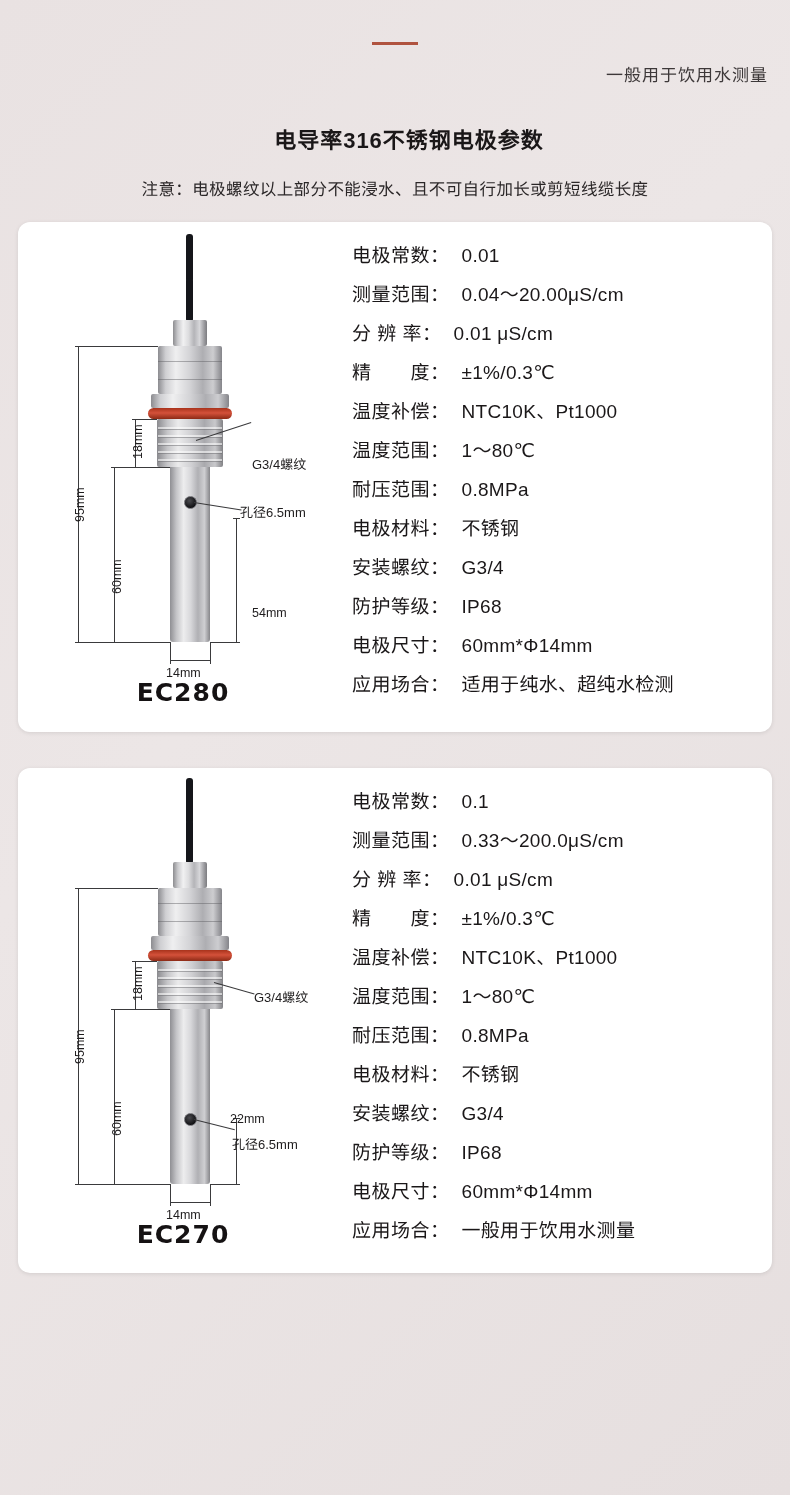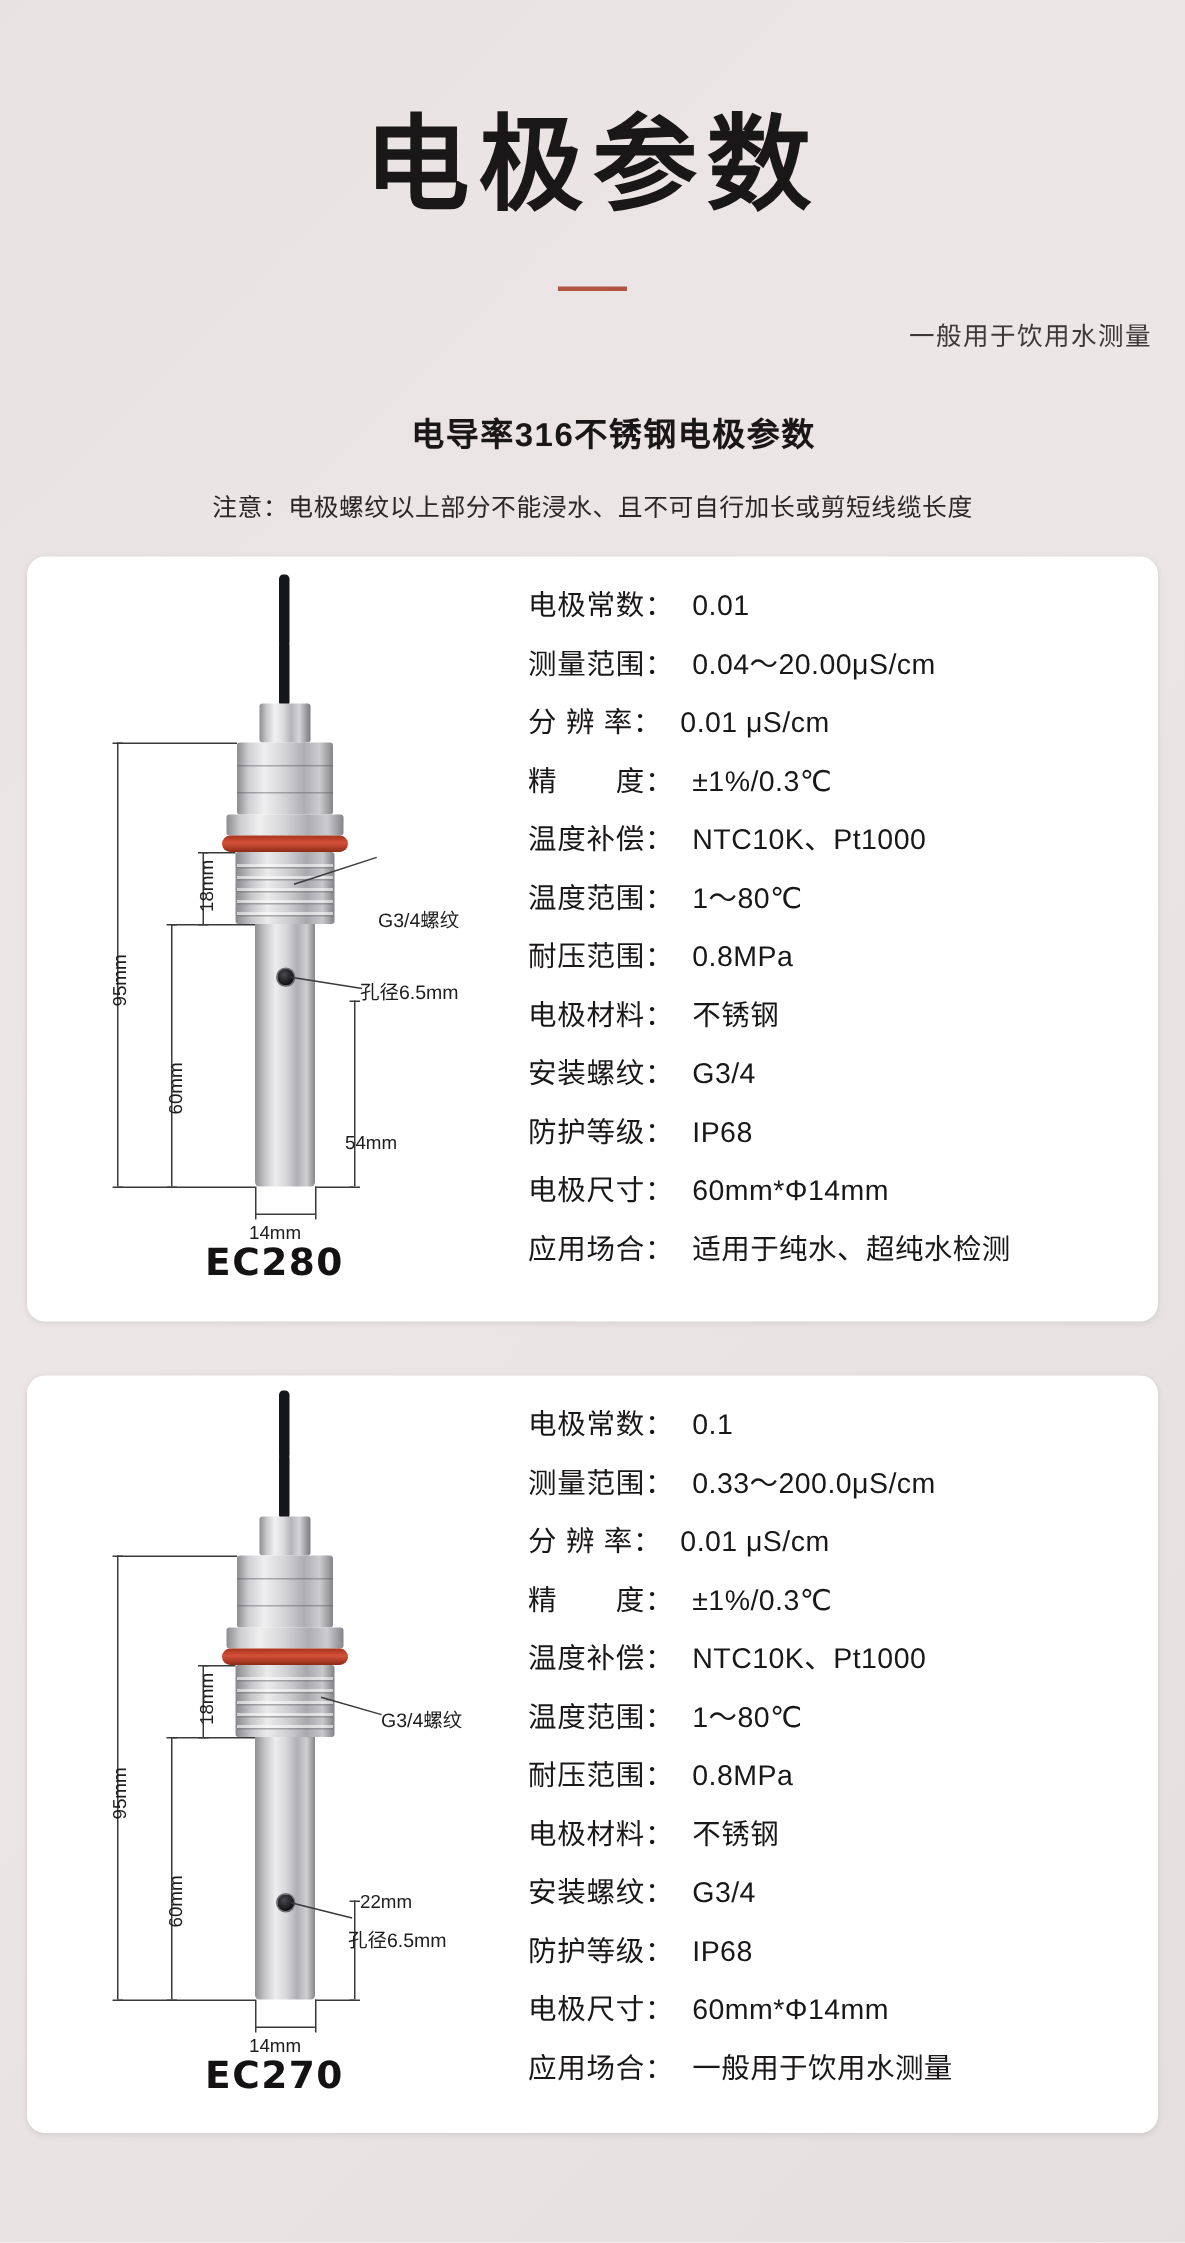--- a/index.html
+++ b/index.html
@@ -190,21 +190,20 @@
     position: absolute;
     background: #3a3a3c;
     width: 7px;
     height: 1px;
   }
 </style>
 </head>
 <body>
 
 <div>
-  <div class="page-title">电极参数</div>
   <div class="title-rule"></div>
   <div class="subtitle-right">一般用于饮用水测量</div>
   <div class="section-title">电导率316不锈钢电极参数</div>
   <div class="notice">注意：电极螺纹以上部分不能浸水、且不可自行加长或剪短线缆长度</div>
 </div>
 
 <div class="card" style="height:510px;">
 
   <div class="card-fig">
 
@@ -248,21 +247,21 @@
     <div class="dim-line dim-v" style="left:117px; top:197px; height:48px;"></div>
     <div class="tick" style="left:114px; top:197px;"></div>
     <div class="tick" style="left:114px; top:245px;"></div>
     <div class="dim-line dim-h" style="left:117px; top:197px; width:22px;"></div>
     <div class="dim-text vert" style="left:113px; top:237px;">18mm</div>
 
     <div class="dim-line dim-v" style="left:218px; top:296px; height:124px;"></div>
     <div class="tick" style="left:215px; top:296px;"></div>
     <div class="tick" style="left:215px; top:420px;"></div>
     <div class="dim-line dim-h" style="left:192px; top:420px; width:26px;"></div>
-    <div class="dim-text" style="left:212px; top:384px;text-align:right;">54mm</div>
+    <div class="dim-text" style="left:234px; top:384px;text-align:right;">54mm</div>
 
     <div class="dim-line dim-h" style="left:152px; top:438px; width:40px;"></div>
     <div class="dim-line dim-v" style="left:152px; top:420px; height:22px;"></div>
     <div class="dim-line dim-v" style="left:192px; top:420px; height:22px;"></div>
     <div class="dim-text" style="left:148px; top:444px;">14mm</div>
 
     <div class="lead" style="left:178px; top:218px; width:58px; transform:rotate(-18deg);"></div>
     <div class="dim-text" style="left:234px; top:232px; font-size:13px;">G3/4螺纹</div>
 
     <div class="lead" style="left:176px; top:280px; width:48px; transform:rotate(9deg);"></div>
@@ -361,21 +360,21 @@
     <div class="dim-line dim-v" style="left:117px; top:193px; height:48px;"></div>
     <div class="tick" style="left:114px; top:193px;"></div>
     <div class="tick" style="left:114px; top:241px;"></div>
     <div class="dim-line dim-h" style="left:117px; top:193px; width:22px;"></div>
     <div class="dim-text vert" style="left:113px; top:233px;">18mm</div>
 
     <div class="dim-line dim-v" style="left:218px; top:350px; height:66px;"></div>
     <div class="tick" style="left:215px; top:350px;"></div>
     <div class="tick" style="left:215px; top:416px;"></div>
     <div class="dim-line dim-h" style="left:192px; top:416px; width:26px;"></div>
-    <div class="dim-text" style="left:222px; top:344px;text-align:right;">22mm</div>
+    <div class="dim-text" style="left:212px; top:344px;text-align:right;">22mm</div>
 
     <div class="dim-line dim-h" style="left:152px; top:434px; width:40px;"></div>
     <div class="dim-line dim-v" style="left:152px; top:416px; height:22px;"></div>
     <div class="dim-line dim-v" style="left:192px; top:416px; height:22px;"></div>
     <div class="dim-text" style="left:148px; top:440px;">14mm</div>
 
     <div class="lead" style="left:196px; top:214px; width:42px; transform:rotate(16deg);"></div>
     <div class="dim-text" style="left:236px; top:219px; font-size:13px;">G3/4螺纹</div>
 
     <div class="lead" style="left:176px; top:351px; width:42px; transform:rotate(14deg);"></div>

